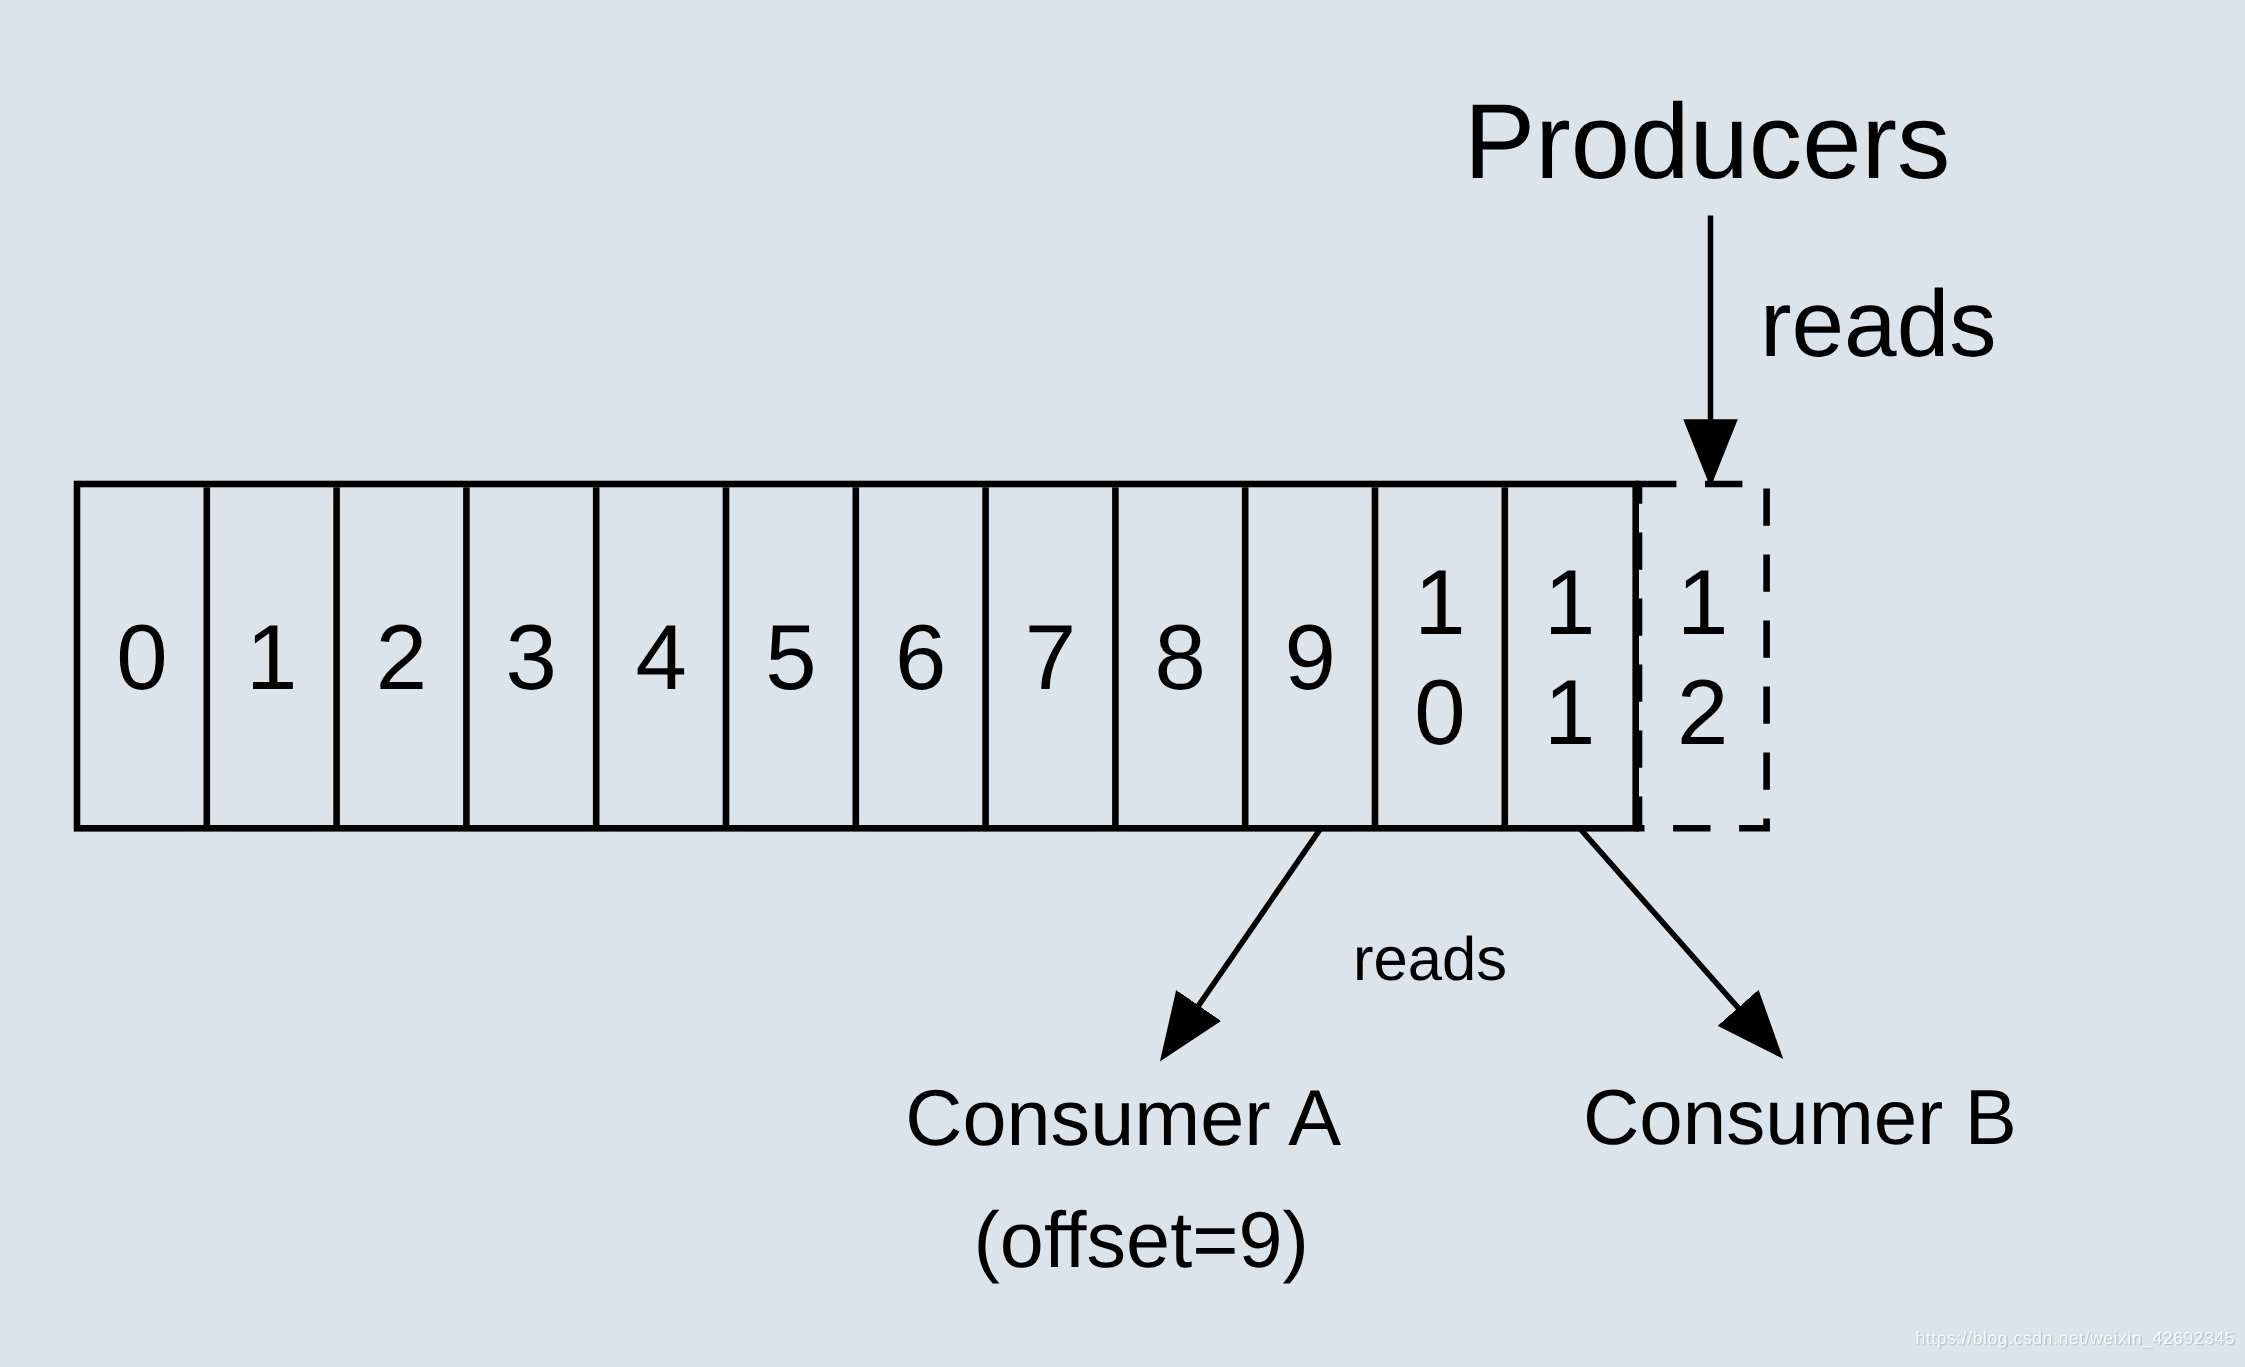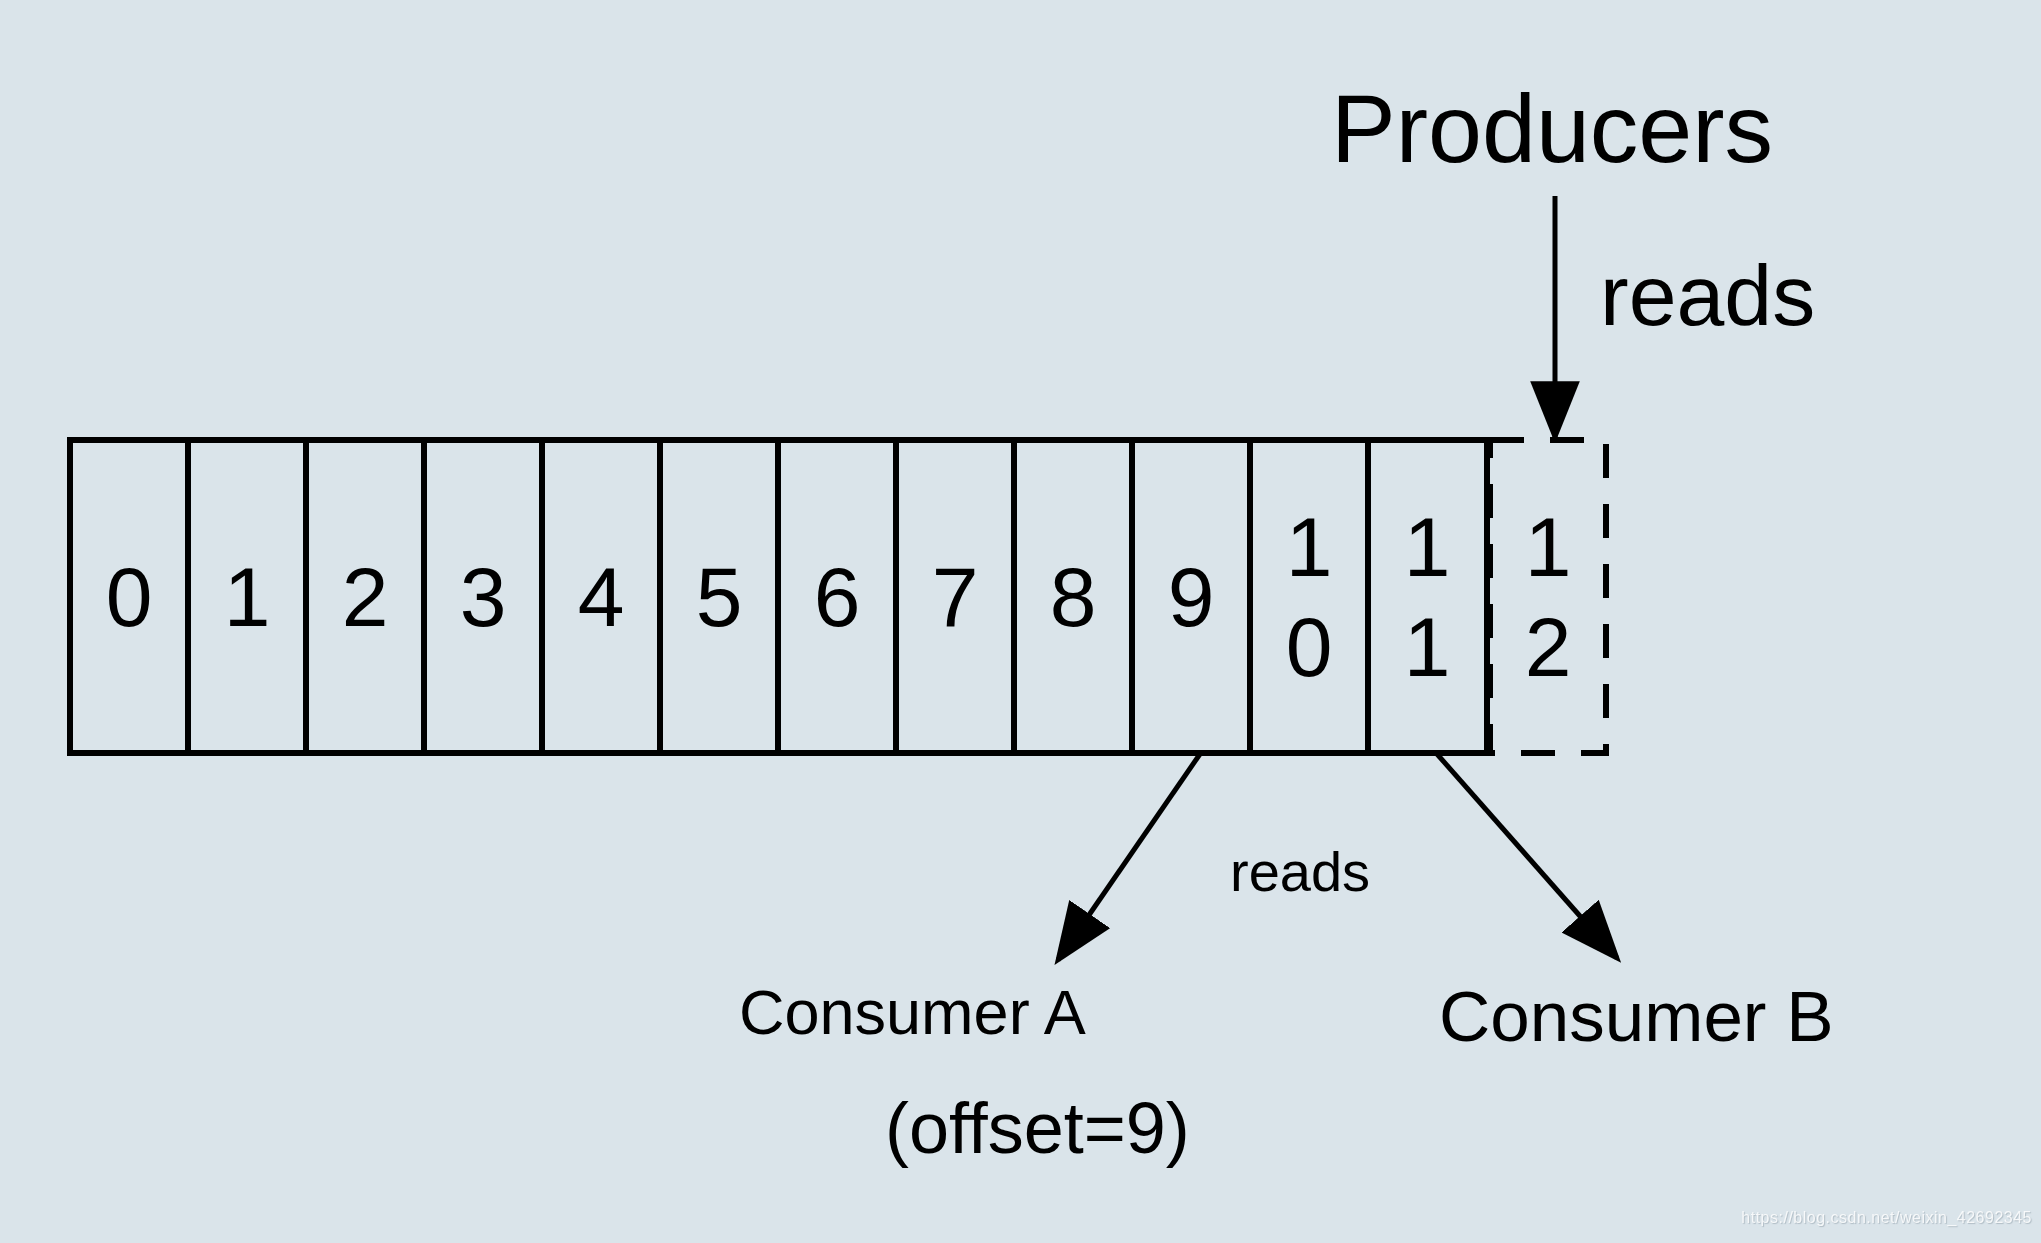--- a/index.html
+++ b/index.html
@@ -57,21 +57,21 @@
   
   .lbl {
     position: absolute;
     line-height: 1;
     white-space: nowrap;
     text-align: right;
   }
   #producers-label  { left: 1331px; top: 80px;  font-size: 97px; }
   #writes-label     { left: 1600px; top: 252px; font-size: 86px; }
   #reads-label      { left: 1214px; top: 844px; font-size: 56px; margin-left: 16px; }
-  #consumer-a-label { left: 739px;  top: 981px; font-size: 63px; }
+  #consumer-a-label { left: 823px;  top: 981px; font-size: 72px; }
   #consumer-a-offset{ left: 885px;  top: 1092px; font-size: 72px; }
   #consumer-b-label { left: 1439px; top: 981px; font-size: 71px; }
   #consumer-b-offset{ left: 1515px; top: 1092px; font-size: 80px; }
   
   #overlay {
     position: absolute;
     left: 0; top: 0;
     width: 2041px;
     height: 1243px;
     pointer-events: none;

